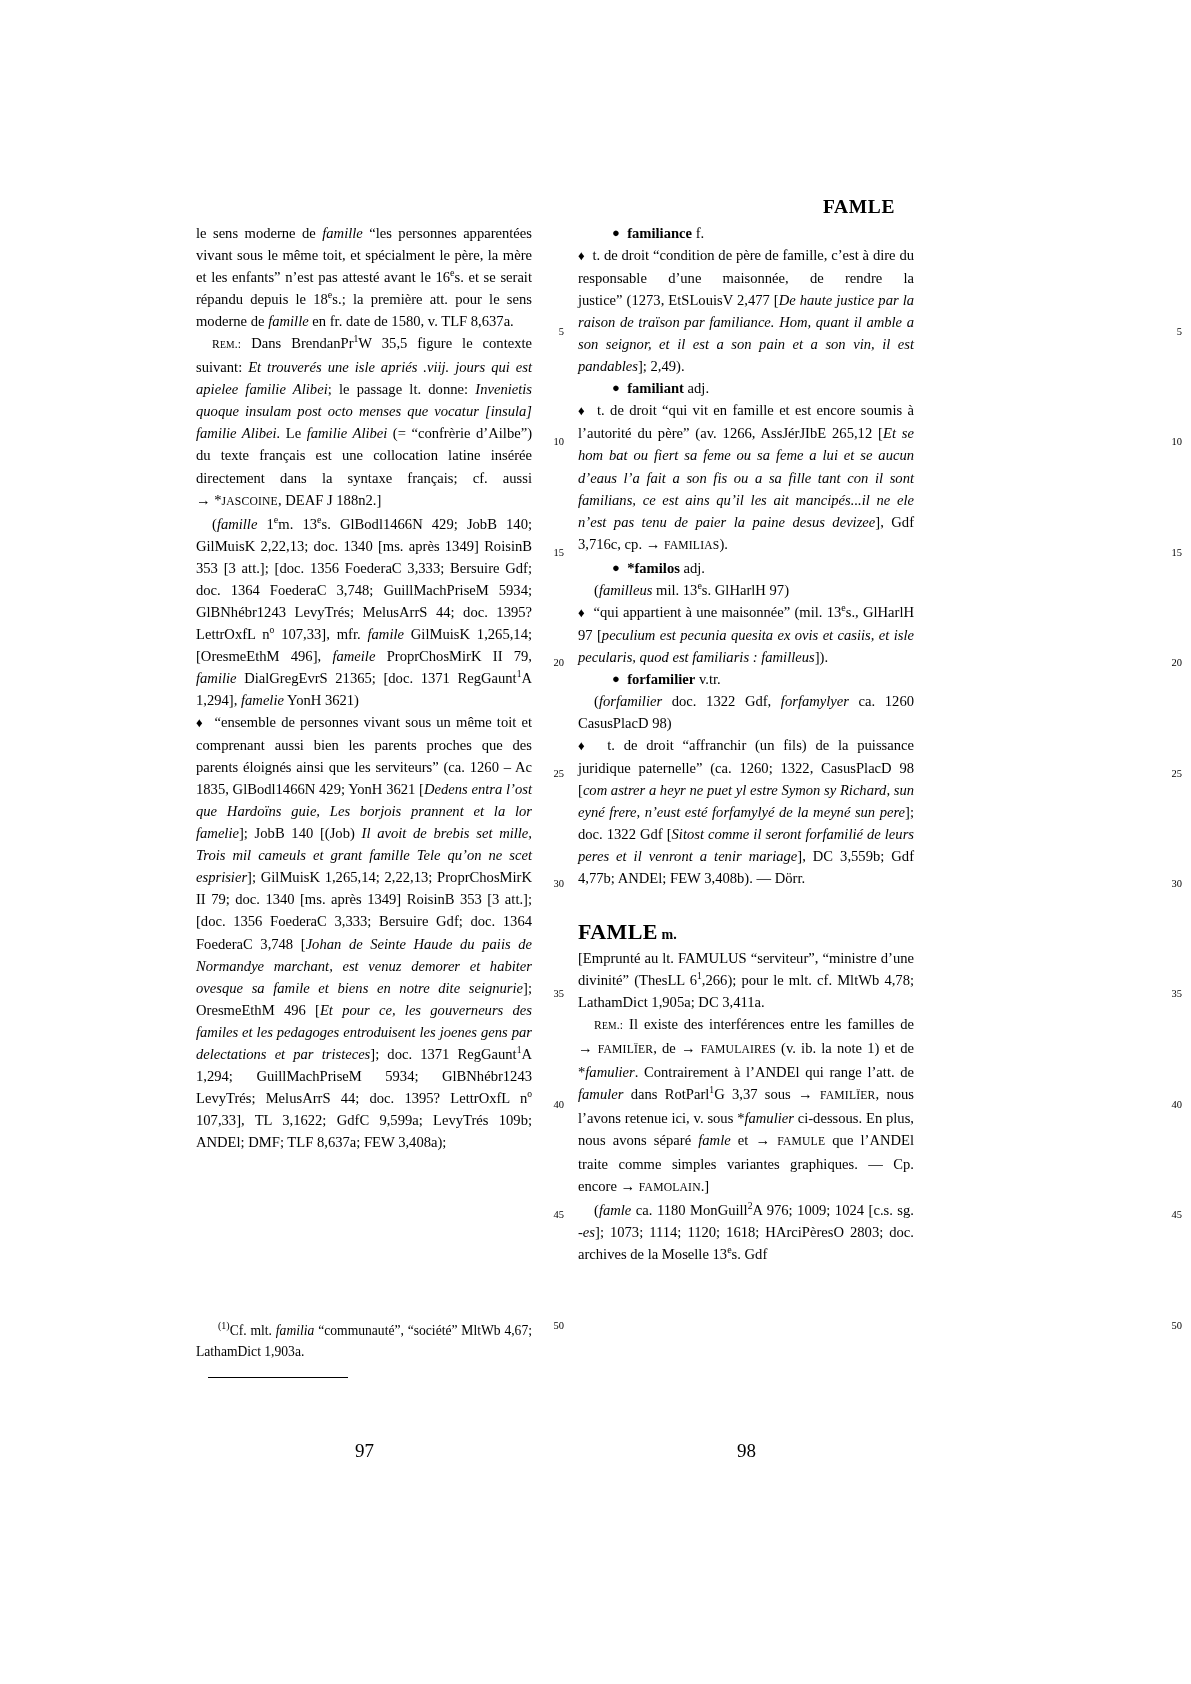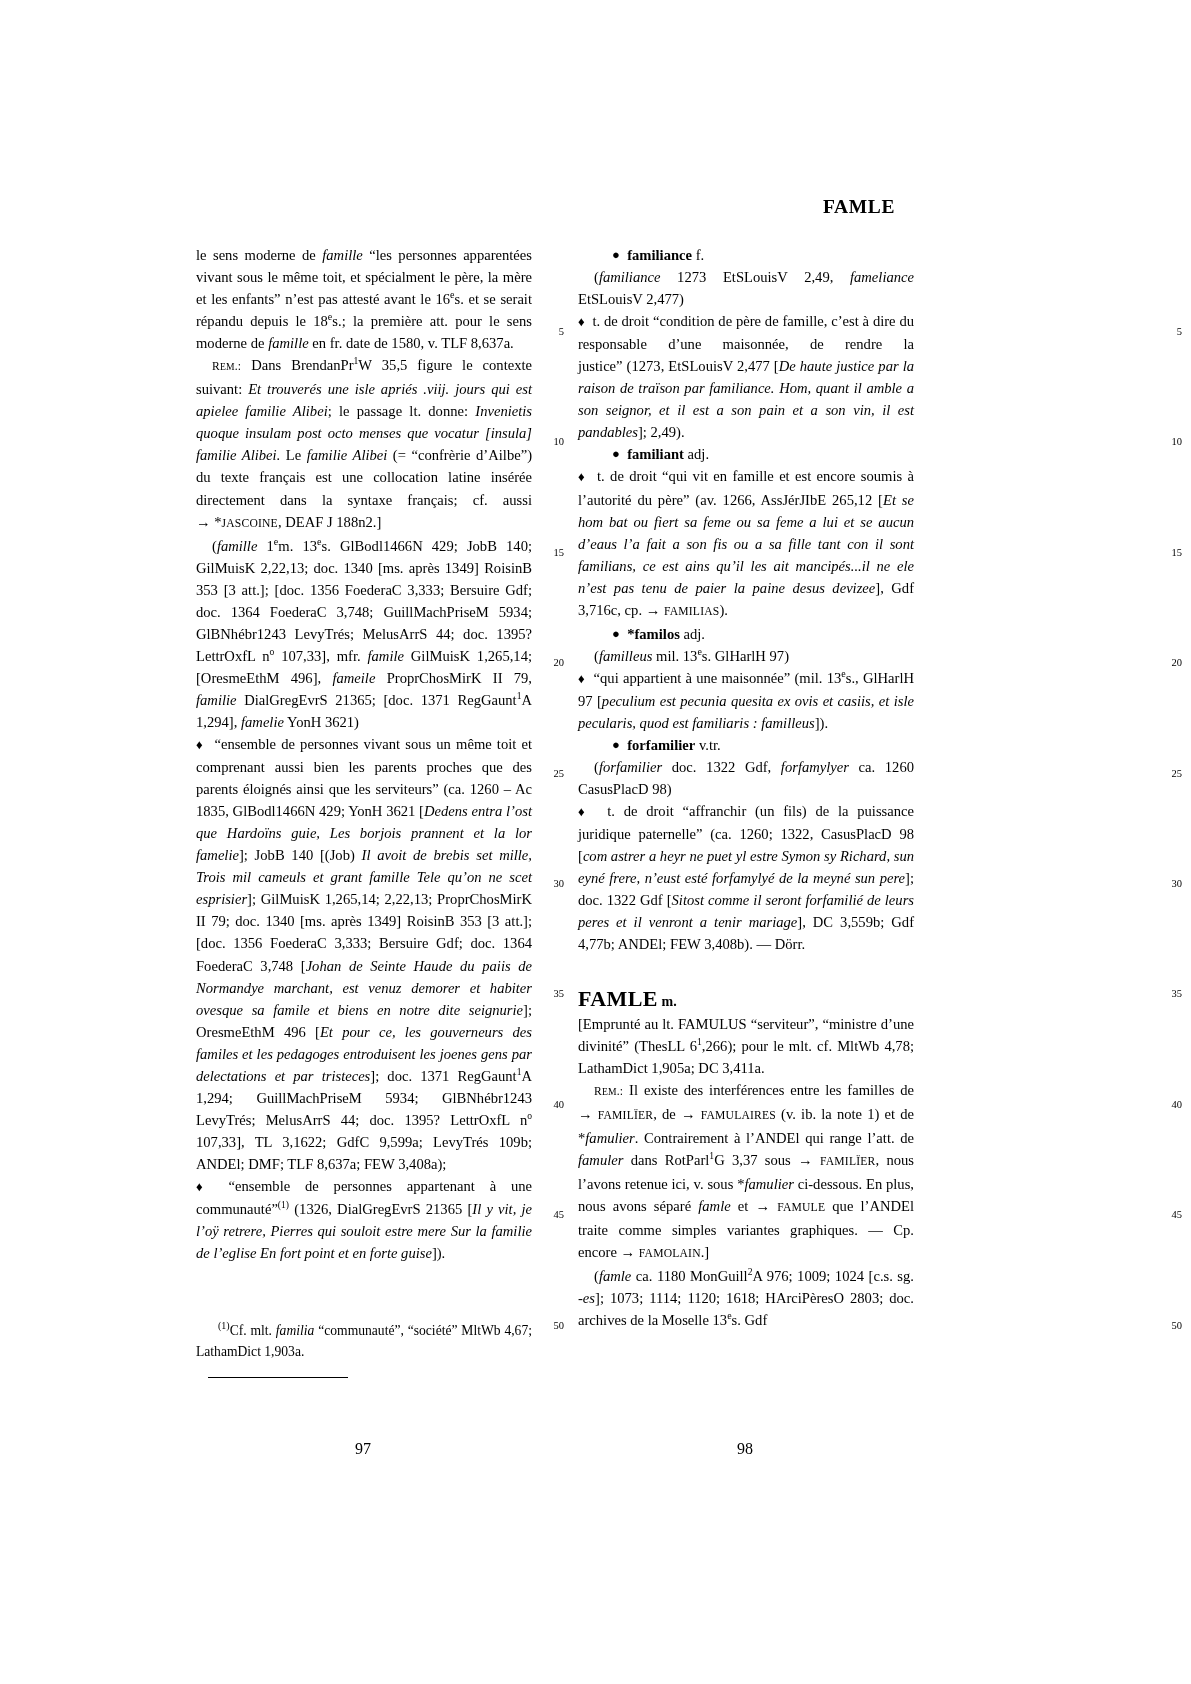--- a/index.html
+++ b/index.html
@@ -26,21 +26,21 @@
     position: absolute;
     top: 196px;
     right: 147px;
     font-size: 19.5px;
     font-weight: bold;
     letter-spacing: 0.6px;
   }
   
   .col {
     position: absolute;
-    top: 244px;
+    top: 222px;
     width: 336px;
     font-size: 14.6px;
     line-height: 22.05px;
     text-align: justify;
     text-justify: inter-word;
     -webkit-hyphens: none;
     hyphens: none;
   }
   .col-left  { left: 196px; }
   .col-right { left: 578px; }
@@ -114,21 +114,21 @@
     width: 336px;
     font-size: 13.6px;
     line-height: 21px;
     text-align: justify;
   }
   .footnote .fnum { font-size: 10px; vertical-align: super; line-height: 0; }
   
   .folio {
     position: absolute;
     top: 1440px;
-    font-size: 16px;
+    font-size: 19px;
   }
   .folio-left  { left: 355px; }
   .folio-right { left: 737px; text-align: center; }
 
   .gap-block { height: 22.05px; }
   .gap-small { height: 10px; }
 </style>
 </head>
 <body>
 
@@ -139,21 +139,20 @@
   <div class="col col-left">
 
     <p class="noindent">le sens moderne de <i>famille</i>&nbsp;“les personnes apparentées vivant sous le même toit, et spécialment le père, la mère et les enfants”&nbsp;n’est pas attesté avant le 16<span class="sup-e">e</span>s. et se serait répandu depuis le 18<span class="sup-e">e</span>s.; la première att. pour le sens moderne de <i>famille</i> en fr. date de 1580, v. TLF 8,637a.</p>
 
     <p class="indent"><span class="smallcap">R<span style="font-size:9.6px">EM</span>.:</span> Dans BrendanPr<sup>1</sup>W 35,5 figure le contexte suivant: <i>Et trouverés une isle apriés .viij. jours qui est apielee familie Alibei</i>; le passage lt. donne: <i>Invenietis quoque insulam post octo menses que vocatur [insula] familie Alibei.</i> Le <i>familie Alibei</i> (=&nbsp;“confrèrie d’Ailbe”) du texte français est une collocation latine insérée directement dans la syntaxe français; cf. aussi →&nbsp;*<span class="smallcap">JASCOINE</span>, DEAF J 188n2.]</p>
 
     <p class="indent">(<i>famille</i> 1<span class="sup-e">e</span>m. 13<span class="sup-e">e</span>s. GlBodl1466N 429; JobB 140; GilMuisK 2,22,13; doc. 1340 [ms. après 1349] RoisinB 353 [3 att.]; [doc. 1356 FoederaC 3,333; Bersuire Gdf; doc. 1364 FoederaC 3,748; GuillMachPriseM 5934; GlBNhébr1243 LevyTrés; MelusArrS 44; doc. 1395? LettrOxfL n<sup>o</sup> 107,33], mfr. <i>famile</i> GilMuisK 1,265,14; [OresmeEthM 496], <i>fameile</i> ProprChosMirK II 79, <i>familie</i> DialGregEvrS 21365; [doc. 1371 RegGaunt<sup>1</sup>A 1,294], <i>famelie</i> YonH 3621)</p>
 
     <p class="noindent"><span class="diamond">♦</span>&nbsp; “ensemble de personnes vivant sous un même toit et comprenant aussi bien les parents proches que des parents éloignés ainsi que les serviteurs”&nbsp;(ca. 1260 – Ac 1835, GlBodl1466N 429; YonH 3621 [<i>Dedens entra l’ost que Hardoïns guie, Les borjois prannent et la lor famelie</i>]; JobB 140 [(Job) <i>Il avoit de brebis set mille, Trois mil cameuls et grant famille Tele qu’on ne scet esprisier</i>]; GilMuisK 1,265,14; 2,22,13; ProprChosMirK II 79; doc. 1340 [ms. après 1349] RoisinB 353 [3 att.]; [doc. 1356 FoederaC 3,333; Bersuire Gdf; doc. 1364 FoederaC 3,748 [<i>Johan de Seinte Haude du paiis de Normandye marchant, est venuz demorer et habiter ovesque sa famile et biens en notre dite seignurie</i>]; OresmeEthM 496 [<i>Et pour ce, les gouverneurs des familes et les pedagoges entroduisent les joenes gens par delectations et par tristeces</i>]; doc. 1371 RegGaunt<sup>1</sup>A 1,294; GuillMachPriseM 5934; GlBNhébr1243 LevyTrés; MelusArrS 44; doc. 1395? LettrOxfL n<sup>o</sup> 107,33], TL 3,1622; GdfC 9,599a; LevyTrés 109b; ANDEl; DMF; TLF 8,637a; FEW 3,408a);</p>
 
-    <p class="noindent"><span class="diamond">♦</span>&nbsp;“ensemble de personnes appartenant à une communauté”<sup>(1)</sup> (1326, DialGregEvrS 21365 [<i>Il y vit, je l’oÿ retrere, Pierres qui souloit estre mere Sur la familie de l’eglise En fort point et en forte guise</i>]).</p>
   </div>
 
   <div class="linenums linenums-left">
     <span class="lnum" style="top:88px">5</span>
     <span class="lnum" style="top:198px">10</span>
     <span class="lnum" style="top:309px">15</span>
     <span class="lnum" style="top:419px">20</span>
     <span class="lnum" style="top:530px">25</span>
     <span class="lnum" style="top:640px">30</span>
     <span class="lnum" style="top:750px">35</span>
@@ -163,21 +162,20 @@
   </div>
 
   <div class="fn-rule"></div>
   <div class="footnote">
     <span style="margin-left:22px"></span><span class="fnum">(1)</span>Cf. mlt. <i>familia</i>&nbsp;“communauté”, “société” MltWb 4,67; LathamDict 1,903a.
   </div>
 
   <div class="col col-right">
 
     <p class="sense-head"><span class="bullet-dot">●</span>&nbsp; <b>familiance</b>&nbsp;<span>f.</span></p>
-    <p class="indent">(<i>familiance</i> 1273 EtSLouisV 2,49, <i>fameliance</i> EtSLouisV 2,477)</p>
     <p class="noindent"><span class="diamond">♦</span>&nbsp; t. de droit&nbsp;“condition de père de famille, c’est à dire du responsable d’une maisonnée, de rendre la justice”&nbsp;(1273, EtSLouisV 2,477 [<i>De haute justice par la raison de traïson par familiance. Hom, quant il amble a son seignor, et il est a son pain et a son vin, il est pandables</i>]; 2,49).</p>
 
     <p class="sense-head"><span class="bullet-dot">●</span>&nbsp; <b>familiant</b>&nbsp;<span>adj.</span></p>
     <p class="noindent"><span class="diamond">♦</span>&nbsp; t. de droit&nbsp;“qui vit en famille et est encore soumis à l’autorité du père”&nbsp;(av. 1266, AssJérJIbE 265,12 [<i>Et se hom bat ou fiert sa feme ou sa feme a lui et se aucun d’eaus l’a fait a son fis ou a sa fille tant con il sont familians, ce est ains qu’il les ait mancipés...il ne ele n’est pas tenu de paier la paine desus devizee</i>], Gdf 3,716c, cp. →&nbsp;<span class="smallcap">FAMILIAS</span>).</p>
 
     <p class="sense-head"><span class="bullet-dot">●</span>&nbsp; <b>*familos</b>&nbsp;<span>adj.</span></p>
     <p class="indent">(<i>familleus</i> mil. 13<span class="sup-e">e</span>s. GlHarlH 97)</p>
     <p class="noindent"><span class="diamond">♦</span>&nbsp; “qui appartient à une maisonnée”&nbsp;(mil. 13<span class="sup-e">e</span>s., GlHarlH 97 [<i>peculium est pecunia quesita ex ovis et casiis, et isle pecularis, quod est familiaris : familleus</i>]).</p>
 
     <p class="sense-head"><span class="bullet-dot">●</span>&nbsp; <b>forfamilier</b>&nbsp;<span>v.tr.</span></p>

